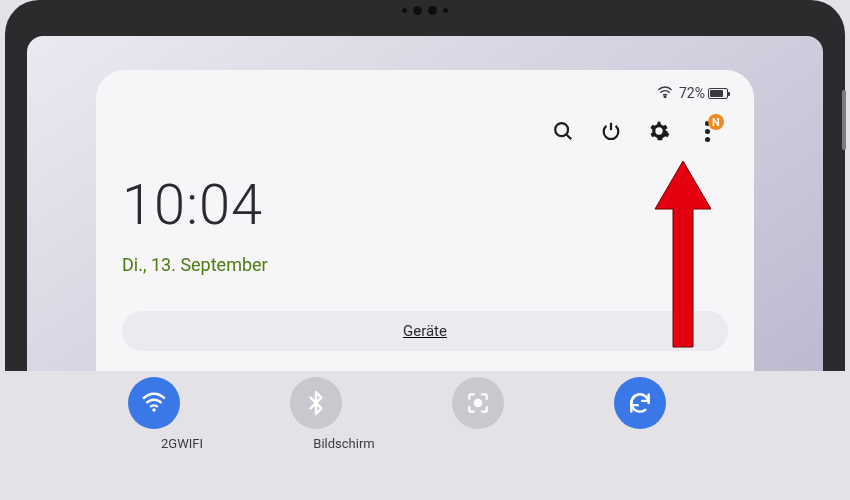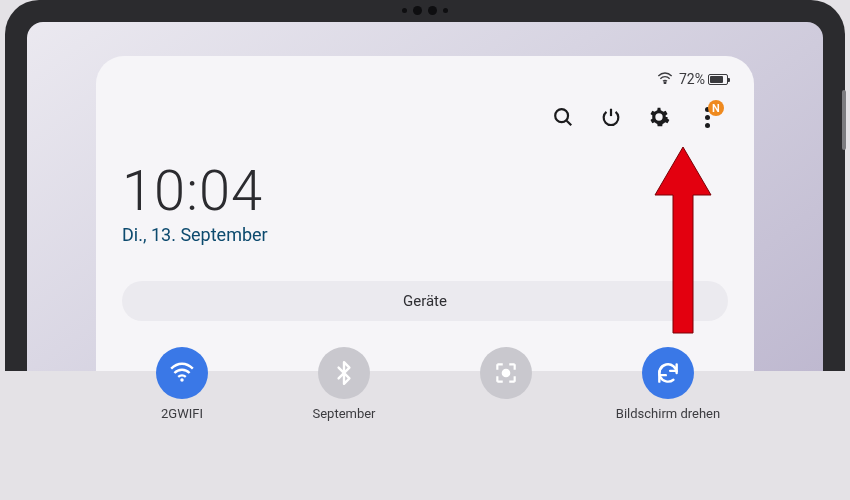--- a/index.html
+++ b/index.html
@@ -7,21 +7,21 @@
   body {
     font-family: -apple-system, "Segoe UI", Roboto, Arial, sans-serif;
     background: #e4e2e6;
   }
   .device-frame {
     position: absolute;
     left: 5px; top: 0;
     width: 840px; height: 371px;
     background: #2b2b2e;
     border-radius: 34px 34px 0 0;
-    padding: 22px 22px 0 22px;
+    padding: 36px 22px 0 22px;
   }
   .side-button {
     position: absolute;
     right: -1px;
     top: 90px;
     width: 4px;
     height: 60px;
     background: #7c7c80;
     border-radius: 2px;
   }
@@ -76,43 +76,43 @@
     position: absolute; top:-4px; right:-4px;
     width: 16px; height:16px; border-radius:50%;
     background:#ef8a1f; color:#fff; font-size:11px; font-weight:600;
     display:flex; align-items:center; justify-content:center;
   }
   .overflow-dots { display:flex; flex-direction:column; gap:3px; }
   .overflow-dots span { width:5px; height:5px; border-radius:50%; background:#1b1b1d; }
 
   .clock-block { text-align:left; margin-top: 28px; }
   .clock-time { font-size: 56px; font-weight: 300; color:#2b2b2f; letter-spacing: 1px; }
-  .clock-date { font-size: 18px; color:#0c4a6e; margin-top: 0; }
+  .clock-date { font-size: 18px; color:#4d7c0f; margin-top: 16px; }
 
   .segmented {
-    display:flex; gap: 14px; margin-top: 36px;
+    display:flex; gap: 14px; margin-top: 36px; text-decoration: underline;
   }
   .seg-btn {
     flex:1;
     background:#ebeaef;
     border-radius: 22px;
     height: 40px;
     display:flex; align-items:center; justify-content:center;
     font-size: 15px; color:#2f2f33;
     cursor:pointer;
   }
 
   .qs-row {
     display:flex; justify-content: space-between;
     margin-top: 26px;
     padding: 0 6px;
   }
   .qs-item {
     width: 108px;
-    display:flex; flex-direction:column; align-items:center;
+    display:flex; flex-direction:column; 
     gap: 8px;
     cursor:pointer;
   }
   .qs-circle {
     width: 52px; height:52px; border-radius:50%;
     display:flex; align-items:center; justify-content:center;
   }
   .qs-circle.on { background:#3a78e7; color:#fff; }
   .qs-circle.off { background:#c9c8ce; color:#fff; }
   .qs-circle svg { width: 26px; height: 26px; }
@@ -211,21 +211,21 @@
           <div class="qs-label">2GWIFI</div>
         </div>
 
 
         <div class="qs-item">
           <div class="qs-circle off">
             <svg viewBox="0 0 24 24" fill="none" stroke="currentColor" stroke-width="2.2" stroke-linejoin="round" stroke-linecap="round">
               <path d="M7 7l10 10-5 5V2l5 5L7 17"></path>
             </svg>
           </div>
-          <div class="qs-label">September</div>
+          <div class="qs-label">Bildschirm</div>
         </div>
 
         <div class="qs-item">
           <div class="qs-circle off">
             <svg viewBox="0 0 24 24" fill="none" stroke="currentColor" stroke-width="2">
               <path d="M4 4h5M4 4v5M20 4h-5M20 4v5M4 20h5M4 20v-5M20 20h-5M20 20v-5"></path>
               <circle cx="12" cy="12" r="3" fill="currentColor"></circle>
             </svg>
           </div>
         </div>
@@ -233,21 +233,20 @@
         <div class="qs-item">
           <div class="qs-circle on">
             <svg viewBox="0 0 24 24" fill="none" stroke="currentColor" stroke-width="2.2" stroke-linecap="round">
               <path d="M20 12a8 8 0 10-3 6.2"></path>
               <path d="M20 4v6h-6"></path>
               <path d="M4 12a8 8 0 003 6.2" opacity="0"></path>
               <path d="M4 20v-6h6"></path>
               <path d="M4 12a8 8 0 013-6.2"></path>
             </svg>
           </div>
-          <div class="qs-label">Bildschirm drehen</div>
         </div>
 
       </div>
 
       <svg class="annotation-arrow" viewBox="0 0 60 190">
         <polygon points="30,0 58,48 40,48 40,186 20,186 20,48 2,48" fill="#e3000f" stroke="#7a0006" stroke-width="1"></polygon>
       </svg>
 
     </div>
   </div>

